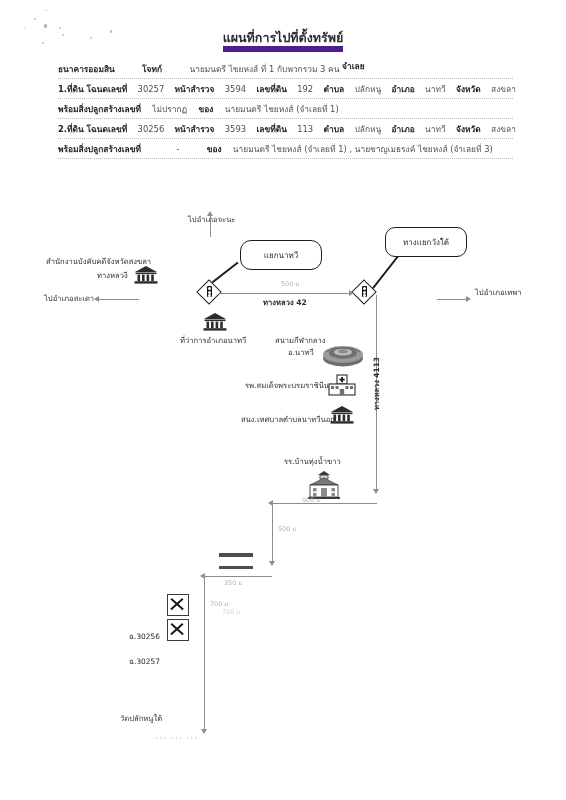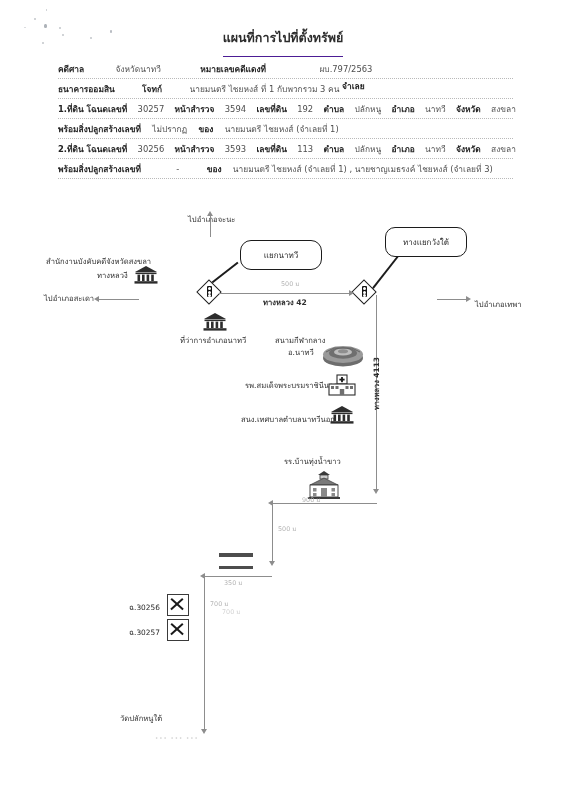--- a/index.html
+++ b/index.html
@@ -17,21 +17,21 @@
   
   .speck{position:absolute;background:#9aa0a8;border-radius:40%;opacity:.55;}
 
   
   .doc-title{
     position:absolute;left:0;right:0;top:28px;
     text-align:center;
     font-size:12.5px;font-weight:bold;
     color:#2b2b2b;
   }
-  .doc-title span{border-bottom:1px solid #4c1d95;padding-bottom:11px;}
+  .doc-title span{border-bottom:6px solid #4c1d95;padding-bottom:1px;}
 
   
   .form{position:absolute;left:58px;top:62px;width:455px;}
   .frow{position:relative;height:20px;font-size:8.4px;white-space:nowrap;}
   .frow .lbl{font-weight:bold;color:#242424;}
   .frow .val{color:#4e4e4e;}
   .dots{
     position:absolute;left:0;right:0;bottom:3px;
     border-bottom:1px dotted #b9b9b9;height:0;z-index:0;
   }
@@ -91,21 +91,21 @@
   .ico{position:absolute;}
   .ico svg{display:block;}
 
   
   .parcel{position:absolute;width:20px;height:20px;border:1.4px solid #3a3a3a;background:#fff;}
   .parcel:before,.parcel:after{
     content:"";position:absolute;left:1px;top:8px;width:16px;height:2.4px;background:#1a1a1a;
   }
   .parcel:before{transform:rotate(42deg);}
   .parcel:after{transform:rotate(-42deg);}
-  .plabel{position:absolute;font-size:7.4px;color:#2a2a2a;}
+  .plabel{position:absolute;font-size:7.4px;color:#2a2a2a;margin-top:29px;}
 
   
   .strip{position:absolute;height:4px;background:#4d4d4d;}
   .strip.sm{height:3px;}
 
   .ghost{position:absolute;font-size:5.5px;color:#cfcfcf;letter-spacing:1px;}
 </style>
 </head>
 <body>
 
@@ -120,30 +120,20 @@
   <div class="speck" style="left:90px;top:37px;width:2px;height:2px;"></div>
   <div class="speck" style="left:110px;top:30px;width:2px;height:3px;opacity:.7;"></div>
   <div class="speck" style="left:46px;top:9px;width:1px;height:2px;"></div>
 
   <div class="doc-title">
     <span>แผนที่การไปที่ตั้งทรัพย์</span>
   </div>
 
   <div class="form">
 
-    <div class="frow">
-      <div class="dots"></div>
-      <span class="lbl">คดีศาล</span>
-      <span class="spacer" style="width:26px"></span>
-      <span class="val">จังหวัดนาทวี</span>
-      <span class="spacer" style="width:34px"></span>
-      <span class="lbl">หมายเลขคดีแดงที่</span>
-      <span class="spacer" style="width:48px"></span>
-      <span class="val">ผบ.797/2563</span>
-    </div>
 
     <div class="frow">
       <div class="dots"></div>
       <span class="lbl">ธนาคารออมสิน</span>
       <span class="spacer" style="width:22px"></span>
       <span class="lbl">โจทก์</span>
       <span class="spacer" style="width:22px"></span>
       <span class="val">นายมนตรี ไชยหงส์ ที่ 1 กับพวกรวม 3 คน</span>
       <span class="rightend">จำเลย</span>
     </div>
@@ -277,21 +267,21 @@
       </div>
     </div>
 
     <div class="line hline" style="left:219px;top:98px;width:133px;"></div>
     <div class="ar ar-right" style="left:349px;top:95px;"></div>
     <div class="t faint" style="left:281px;top:85px;">500 ม</div>
     <div class="t tb" style="left:263px;top:103px;text-align:center;">ทางหลวง 42</div>
 
     <div class="line hline" style="left:437px;top:104px;width:32px;"></div>
     <div class="ar ar-right" style="left:466px;top:101px;"></div>
-    <div class="t" style="left:475px;top:105px;">ไปอำเภอเทพา</div>
+    <div class="t" style="left:475px;top:93px;">ไปอำเภอเทพา</div>
 
     <div class="ico" style="left:203px;top:117px;">
       <svg width="24" height="20" viewBox="0 0 24 20">
         <polygon points="12,1 23,7 1,7" fill="#2c2c2c"></polygon>
         <rect x="1.5" y="7.5" width="21" height="1.6" fill="#2c2c2c"></rect>
         <rect x="3.5" y="9.6" width="2.6" height="6.4" fill="#2c2c2c"></rect>
         <rect x="8" y="9.6" width="2.6" height="6.4" fill="#2c2c2c"></rect>
         <rect x="12.6" y="9.6" width="2.6" height="6.4" fill="#2c2c2c"></rect>
         <rect x="17.2" y="9.6" width="2.6" height="6.4" fill="#2c2c2c"></rect>
         <rect x="0.5" y="16.2" width="23" height="2.4" fill="#2c2c2c"></rect>

